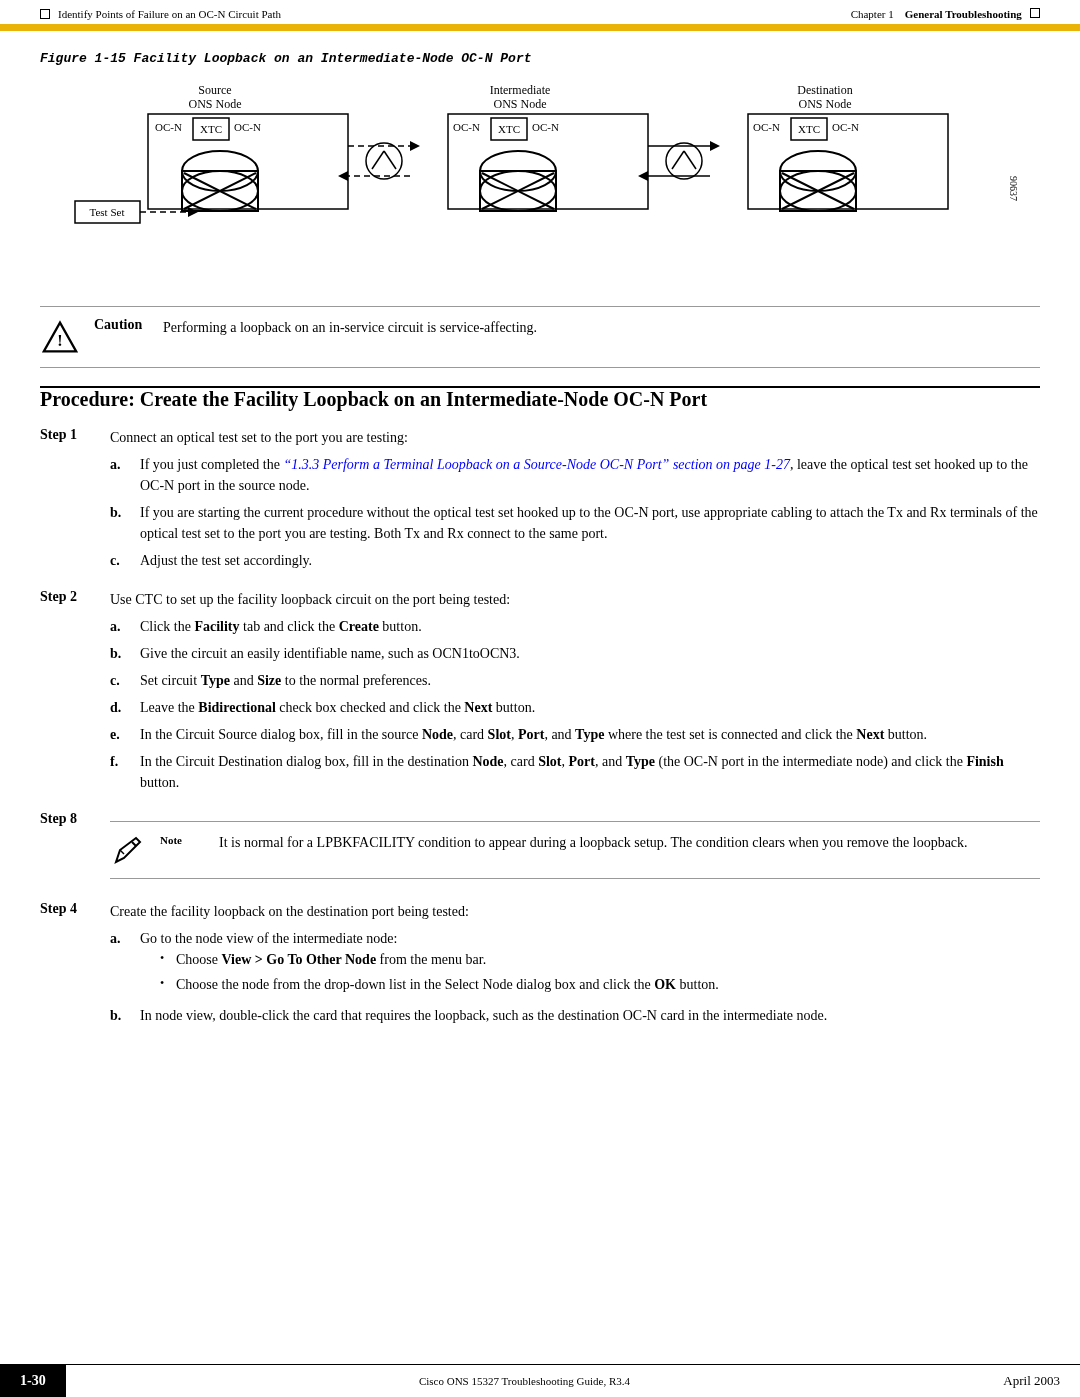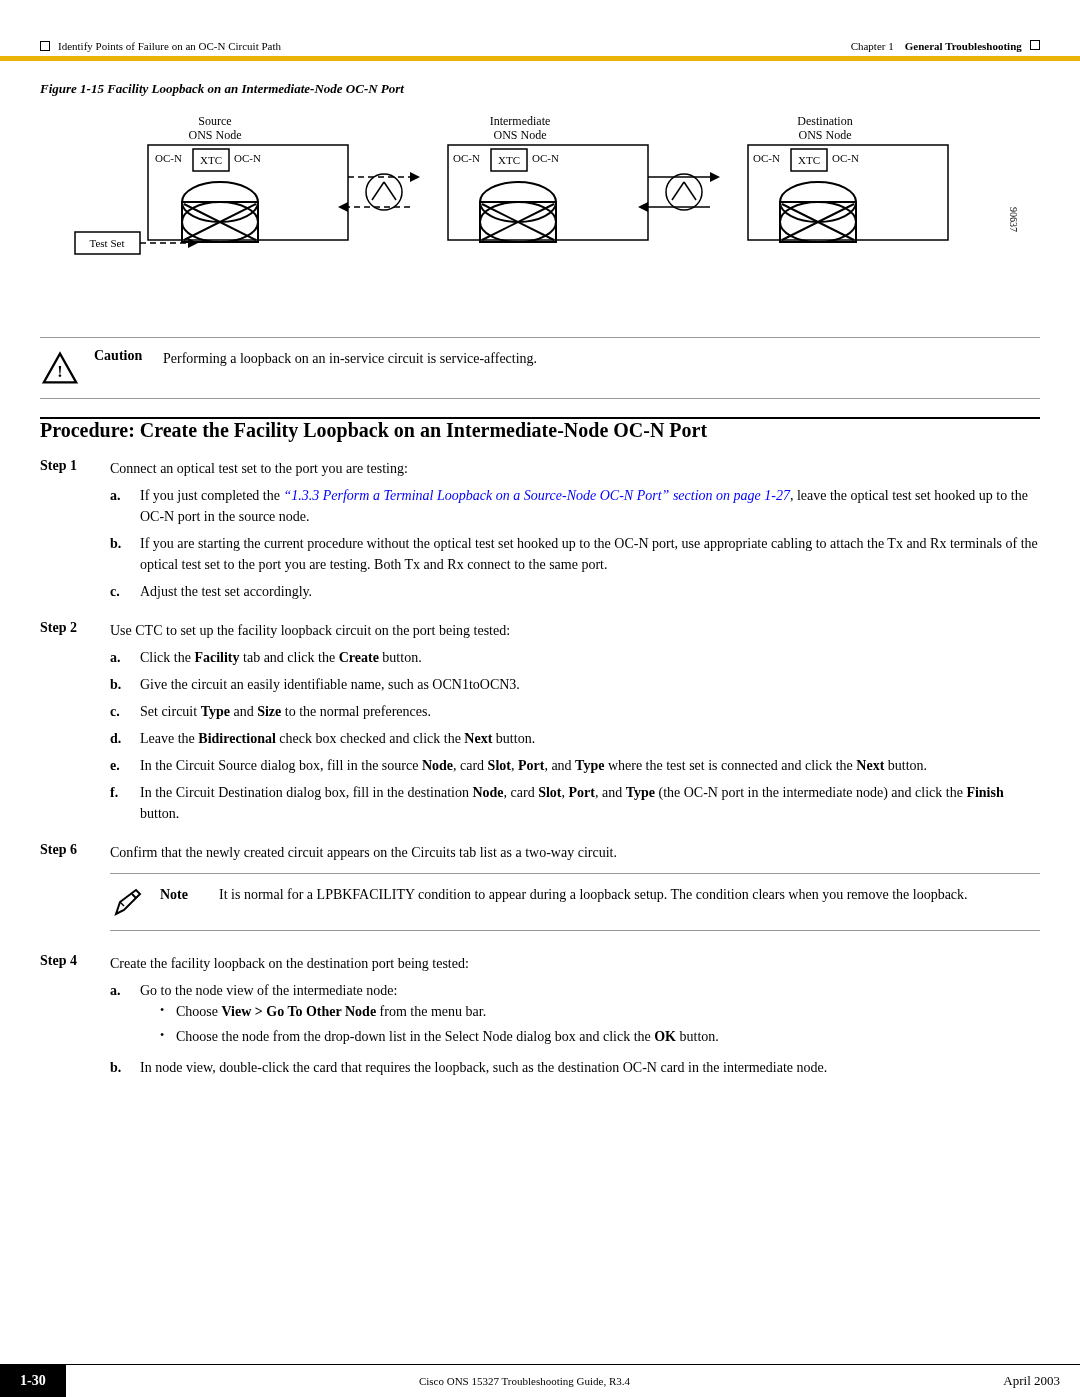--- a/index.html
+++ b/index.html
@@ -12,41 +12,41 @@
       color: #000;
       position: relative;
     }
 
     
     .page-header {
       display: flex;
       justify-content: space-between;
       align-items: center;
       padding: 8px 40px 4px 40px;
-      border-bottom: 5px solid #eab308;
+      border-bottom: 7px solid #eab308;
       font-size: 11px;
-      margin-top: 32px;
     }
     .header-left { display: flex; align-items: center; gap: 8px; }
     .header-square { width: 10px; height: 10px; border: 1.5px solid #000; display: inline-block; }
     .header-right { font-weight: bold; font-size: 11px; }
     .header-chapter { font-weight: normal; }
 
     
     .main-content {
       padding: 10px 40px 80px 40px;
     }
 
     
     .figure-title {
       font-style: italic;
       font-size: 13px;
       font-weight: bold;
       margin-bottom: 10px;
       margin-top: 10px;
+      font-family: Liberation Mono, monospace;
     }
 
     
     .diagram-container {
       width: 100%;
       position: relative;
       margin-bottom: 20px;
     }
 
     
@@ -165,21 +165,21 @@
     }
     .note-icon {
       width: 36px;
       height: 36px;
       flex-shrink: 0;
     }
     .note-label {
       font-weight: bold;
       min-width: 45px;
       flex-shrink: 0;
-      font-size: 14px;
+      font-size: 11px;
     }
     .note-text {
       font-size: 14px;
       line-height: 1.5;
     }
 
     
     .page-footer {
       position: absolute;
       bottom: 0;
@@ -391,23 +391,22 @@
         </div>
         <div class="sub-step">
           <div class="sub-step-label">f.</div>
           <div class="sub-step-content">In the Circuit Destination dialog box, fill in the destination <strong>Node</strong>, card <strong>Slot</strong>, <strong>Port</strong>, and <strong>Type</strong> (the OC-N port in the intermediate node) and click the <strong>Finish</strong> button.</div>
         </div>
       </div>
     </div>
   </div>
 
   <div class="step-block">
-    <div class="step-label">Step 6</div>
+    <div class="step-label">Step 8</div>
     <div class="step-content">
-      <span>Confirm that the newly created circuit appears on the Circuits tab list as a two-way circuit.</span>
       
       <div class="note-box" style="margin-left:0;">
         <div class="note-icon">
           <svg viewBox="0 0 36 36" width="36" height="36">
             <path d="M6 30 L10 18 L26 6 L30 10 L14 26 Z" fill="none" stroke="#000" stroke-width="2"></path>
             <line x1="22" y1="10" x2="26" y2="14" stroke="#000" stroke-width="2"></line>
             <line x1="10" y1="18" x2="14" y2="22" stroke="#000" stroke-width="1.5"></line>
           </svg>
         </div>
         <div class="note-label">Note</div>

